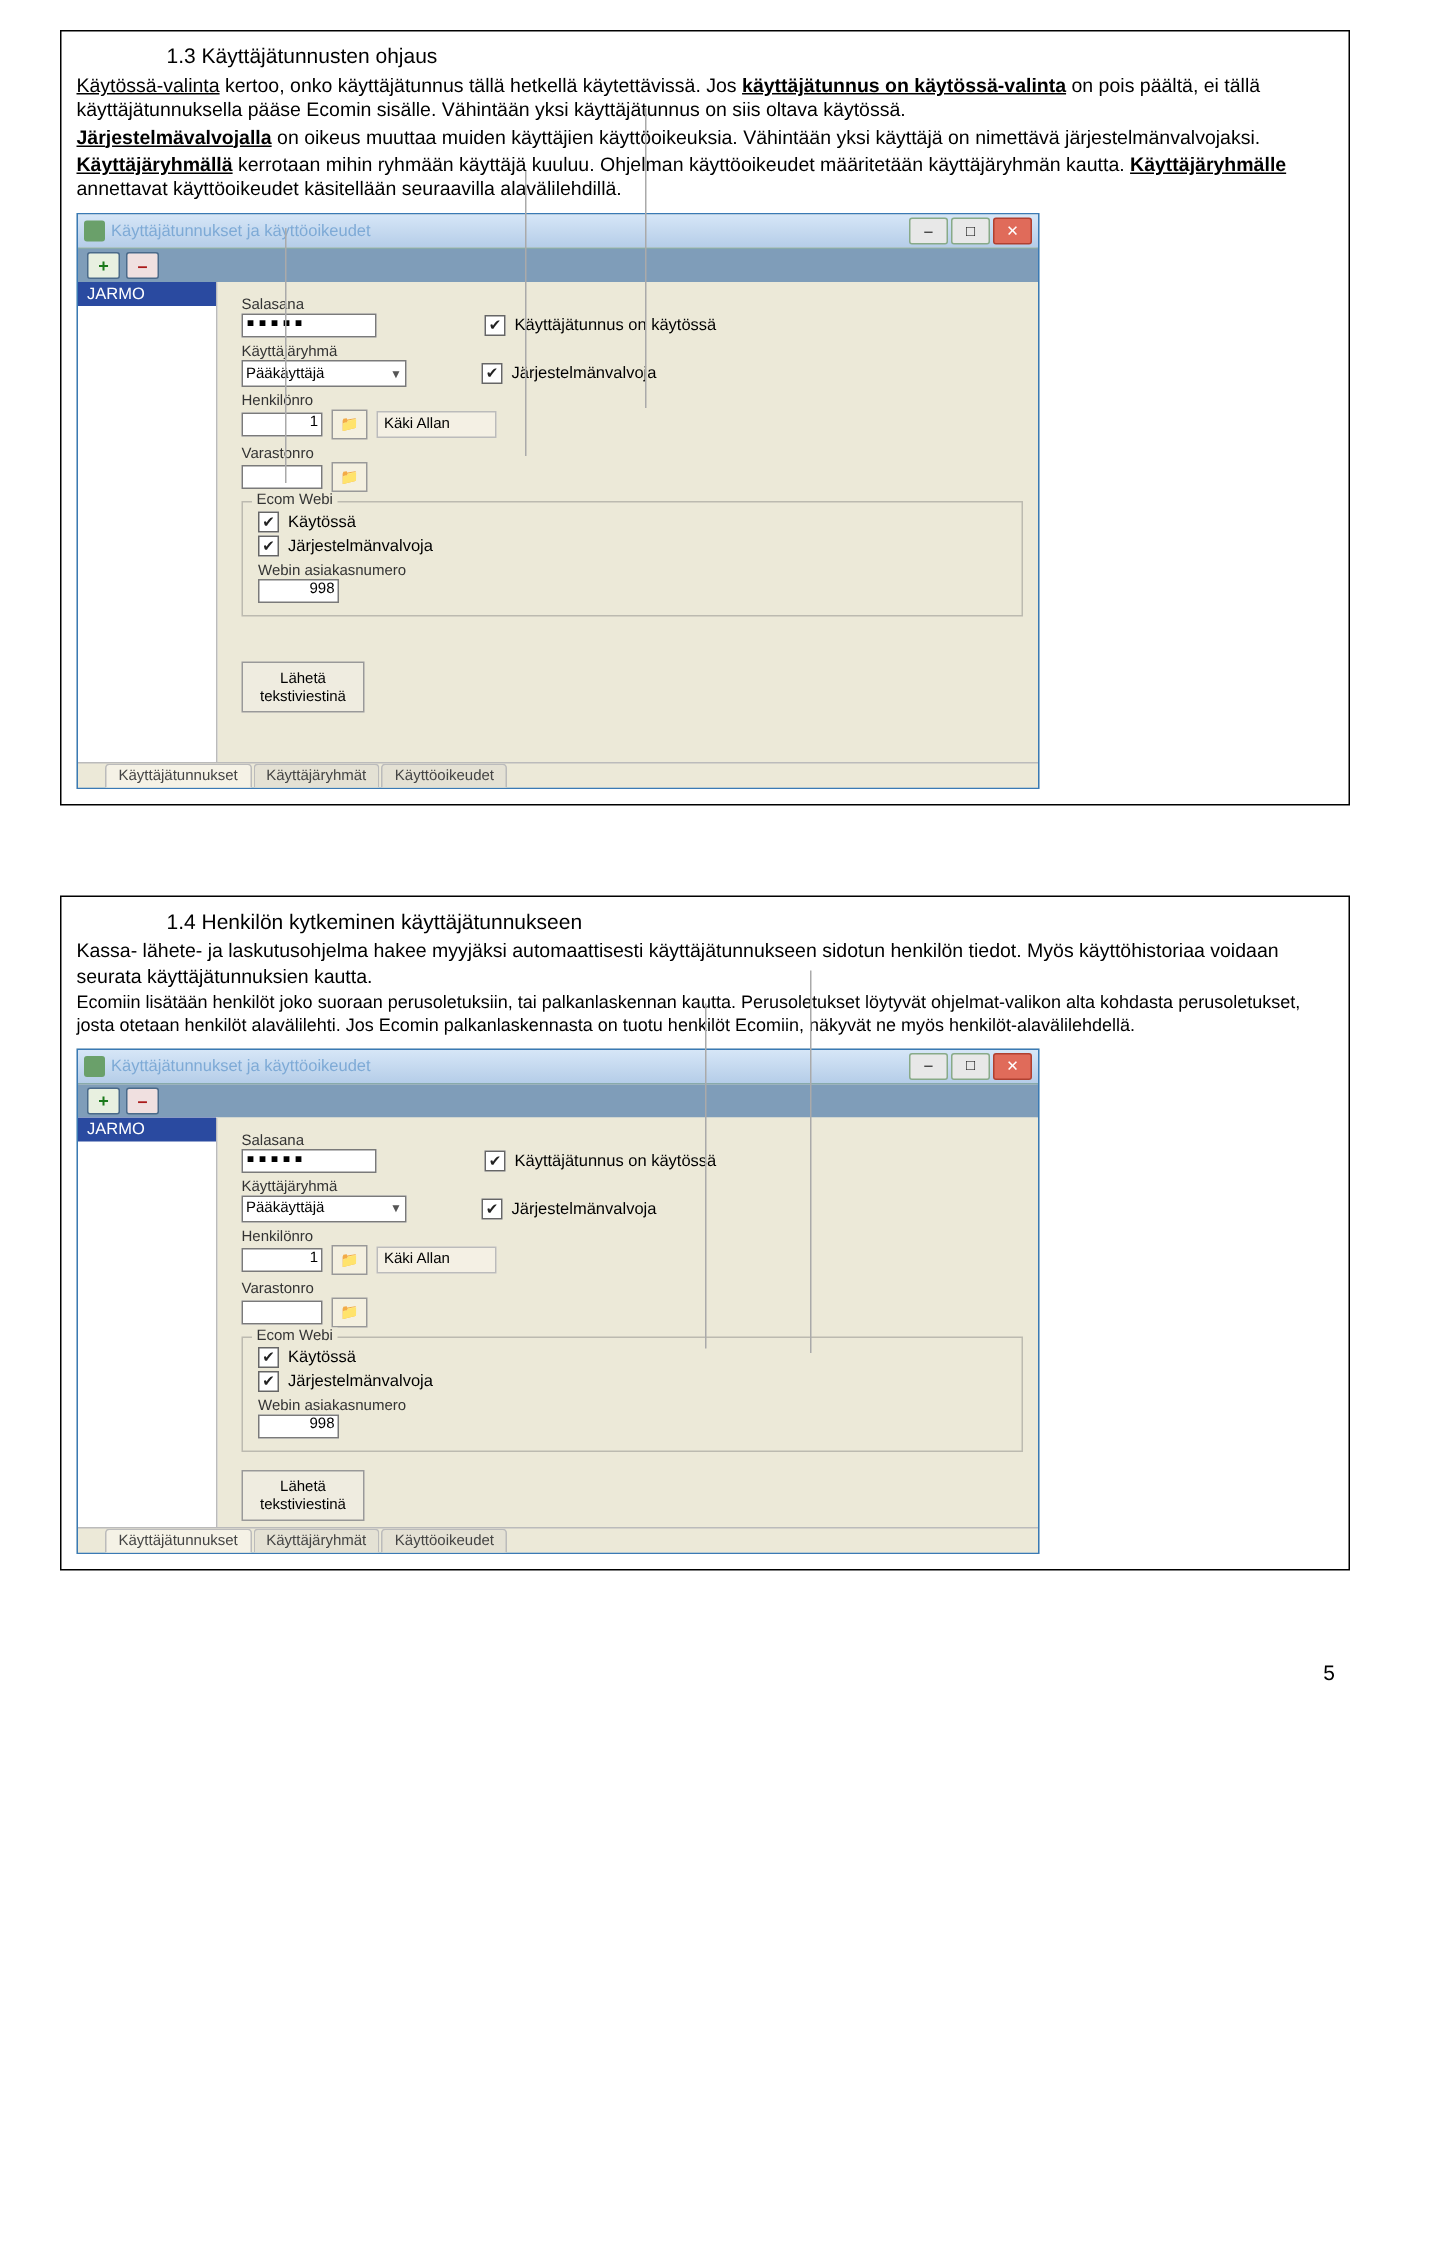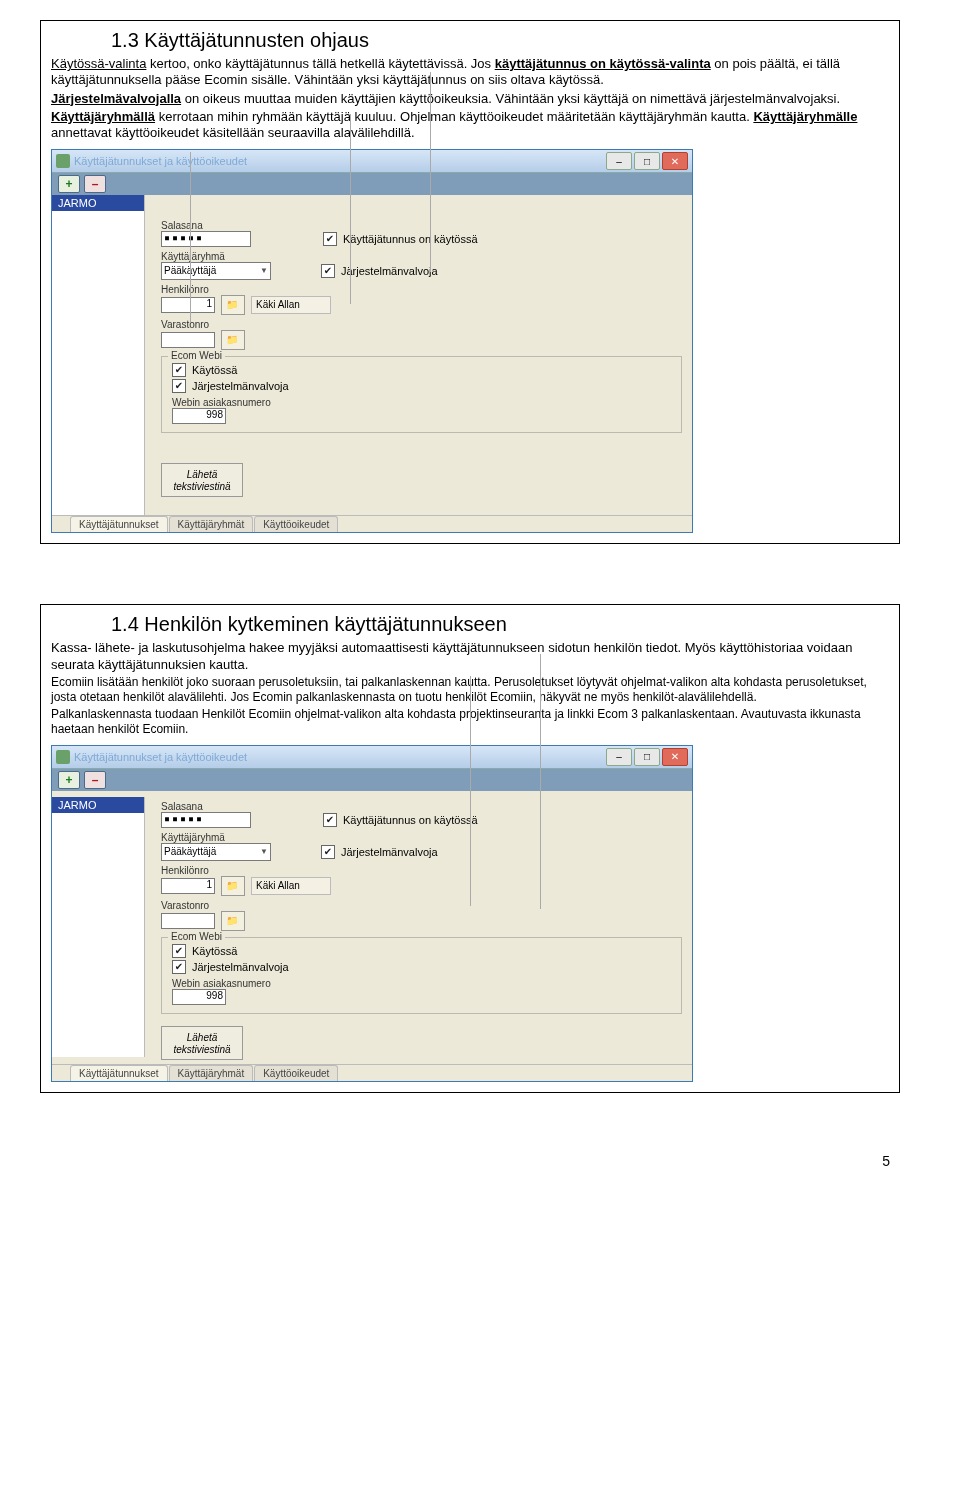--- a/index.html
+++ b/index.html
@@ -11,21 +11,21 @@
     color: #000;
     width: 960px;
   }
   .section-frame {
     border: 1px solid #000;
     margin: 20px 60px 60px 40px;
     padding: 6px 10px 10px 10px;
     box-sizing: border-box;
   }
   h2 {
-    font-size: 20px;
+    font-size: 14px;
     font-weight: normal;
     margin: 2px 0 4px 60px;
   }
   .bodytext {
     font-size: 13px;
     line-height: 1.25;
     margin: 0 0 2px 0;
   }
   .u { text-decoration: underline; }
   b { font-weight: bold; }
@@ -80,21 +80,20 @@
     display: flex; align-items: center; justify-content: center;
     font-weight: bold; font-size: 12px;
     background: #e8f0e0;
   }
   .tbtn.plus { color: #1a7a1a; }
   .tbtn.minus { color: #aa1a1a; background: #f0e0e0; }
 
   .app-body {
     display: flex;
     background: #ece9d8;
-    align-items: center;
   }
   .leftcol {
     width: 92px;
     background: #fff;
     border-right: 1px solid #bbb;
     min-height: 320px;
   }
   .leftcol .sel {
     background: #2a4aa0; color: #fff; padding: 2px 6px; font-size: 11px;
   }
@@ -132,21 +131,21 @@
   .group .glabel {
     position: absolute; top: -7px; left: 6px; background: #ece9d8; padding: 0 3px;
     font-size: 10px; color: #333;
   }
   .sendbtn {
     margin-top: 30px;
     width: 80px; height: 30px;
     border: 1px solid #999; background: #efece0;
     font-size: 10px; text-align: center; line-height: 12px;
     padding-top: 2px;
-    display: flex; align-items: center; justify-content: center; font-style: italic;
+    display: flex; align-items: center; justify-content: center;
   }
   .tabs {
     background: #ece9d8;
     border-top: 1px solid #bbb;
     display: flex; gap: 0; padding-left: 18px;
   }
   .tab {
     font-size: 10px; color: #444; padding: 2px 8px;
     border: 1px solid #bbb; border-bottom: none;
     background: #e4e1d4; margin-right: 1px;
@@ -267,23 +266,20 @@
 <div class="section-wrap">
 <div class="section-frame">
   <h2>1.4 Henkilön kytkeminen käyttäjätunnukseen</h2>
 
   <p class="bodytext">
     <span>Kassa- lähete- ja laskutusohjelma hakee myyjäksi automaattisesti käyttäjätunnukseen sidotun henkilön tiedot. Myös käyttöhistoriaa voidaan seurata käyttäjätunnuksien kautta.</span>
   </p>
   <p class="bodytext" style="font-size:12px">
     <span>Ecomiin lisätään henkilöt joko suoraan perusoletuksiin, tai palkanlaskennan kautta. Perusoletukset löytyvät ohjelmat-valikon alta kohdasta perusoletukset, josta otetaan henkilöt alavälilehti. Jos Ecomin palkanlaskennasta on tuotu henkilöt Ecomiin, näkyvät ne myös henkilöt-alavälilehdellä.</span>
   </p>
-  <p class="bodytext" style="font-size:12px">
-    <span>Palkanlaskennasta tuodaan Henkilöt Ecomiin ohjelmat-valikon alta kohdasta projektinseuranta ja linkki Ecom 3 palkanlaskentaan. Avautuvasta ikkunasta haetaan henkilöt Ecomiin.</span>
-  </p>
 
   <div class="appwin">
     <div class="titlebar">
       <div class="tleft">
         <span class="appicon"></span>
         <span class="titletext">Käyttäjätunnukset ja käyttöoikeudet</span>
       </div>
       <div class="winbtns">
         <div class="winbtn">–</div>
         <div class="winbtn max">□</div>

